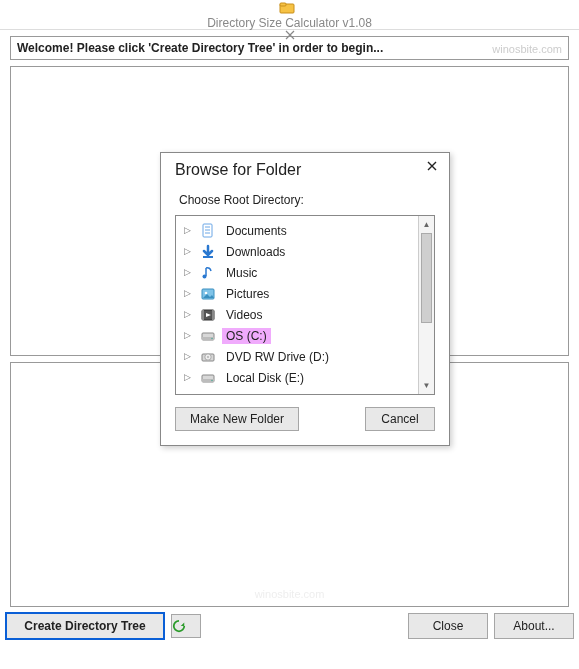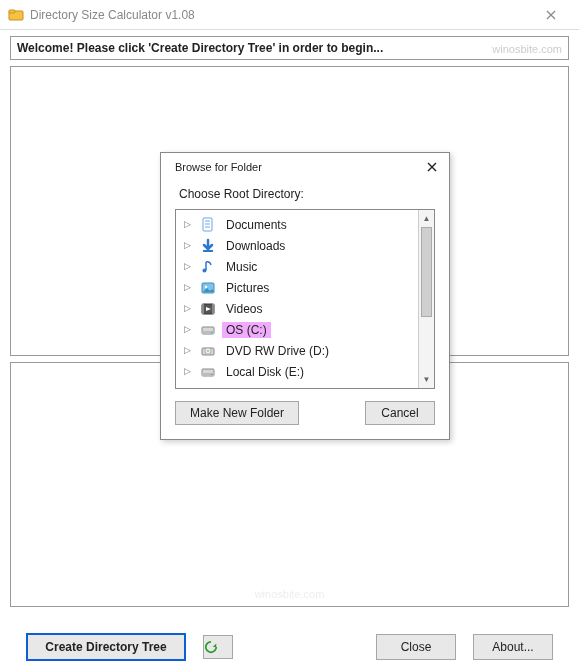--- a/index.html
+++ b/index.html
@@ -13,20 +13,21 @@
     overflow: hidden;
     position: relative;
   }
   .titlebar {
     height: 30px;
     border-bottom: 1px solid #ddd;
     display: flex;
     align-items: center;
     padding: 0 8px;
     background: #fff;
+    flex-direction: column;
   }
   .titlebar .app-icon {
     width: 16px; height: 16px; margin-right: 6px;
     display: inline-flex; align-items: center; justify-content: center;
   }
   .titlebar .title {
     flex: 1;
     color: #888;
     font-size: 12px;
   }
@@ -54,24 +55,24 @@
     border: 1px solid #999;
     background: #fff;
   }
   .panel-top { height: 290px; }
   .panel-bottom { height: 245px; margin-top: 6px; position: relative; }
   .panel-bottom .wm {
     position: absolute; bottom: 6px; left: 0; right: 0;
     text-align: center; color: #eee; font-size: 11px;
   }
   .bottom-buttons {
-    margin: 26px;
+    margin: 5px;
     display: flex;
     align-items: center;
-    gap: 17px;
+    gap: 6px;
   }
   .btn {
     border: 1px solid #a6a6a6;
     background: #e8e8e8;
     padding: 5px 14px;
     font-size: 12px;
     color: #222;
     cursor: pointer;
     min-width: 80px;
     text-align: center;
@@ -93,23 +94,23 @@
   .dialog {
     position: absolute;
     left: 160px;
     top: 152px;
     width: 290px;
     background: #fff;
     border: 1px solid #888;
     box-shadow: 2px 2px 6px rgba(0,0,0,0.2);
   }
   .dlg-title {
-    display: flex; align-items: center;
+    display: flex; 
     padding: 8px 8px 6px 14px;
-    font-size: 11px;
+    font-size: 16px;
     color: #222;
   }
   .dlg-title .t { flex: 1; }
   .dlg-title .x { font-size: 14px; color: #222; font-family: Arial, sans-serif; cursor: pointer; padding: 0 4px; }
   .dlg-body { padding: 8px 14px 14px 14px; }
   .dlg-label { margin-bottom: 8px; color: #222; padding-left: 4px; }
   .tree-wrap {
     border: 1px solid #888;
     border-right: none;
     height: 180px;

